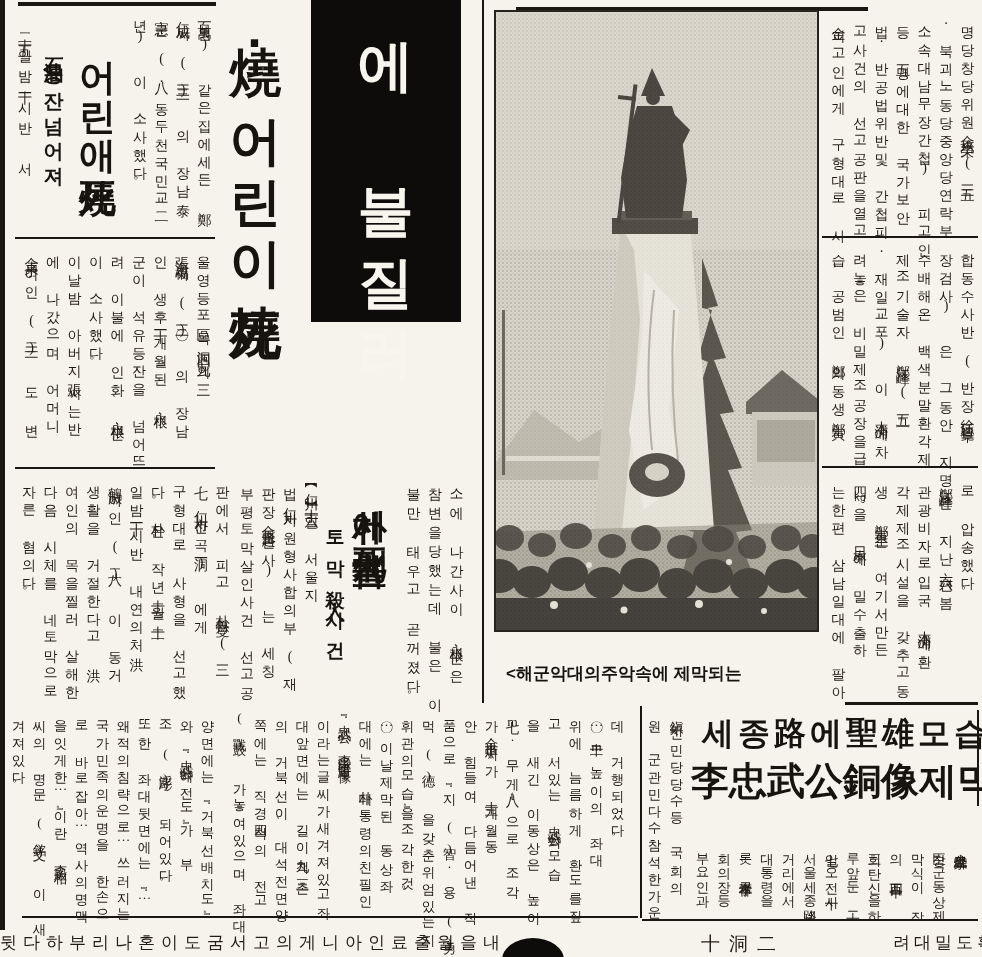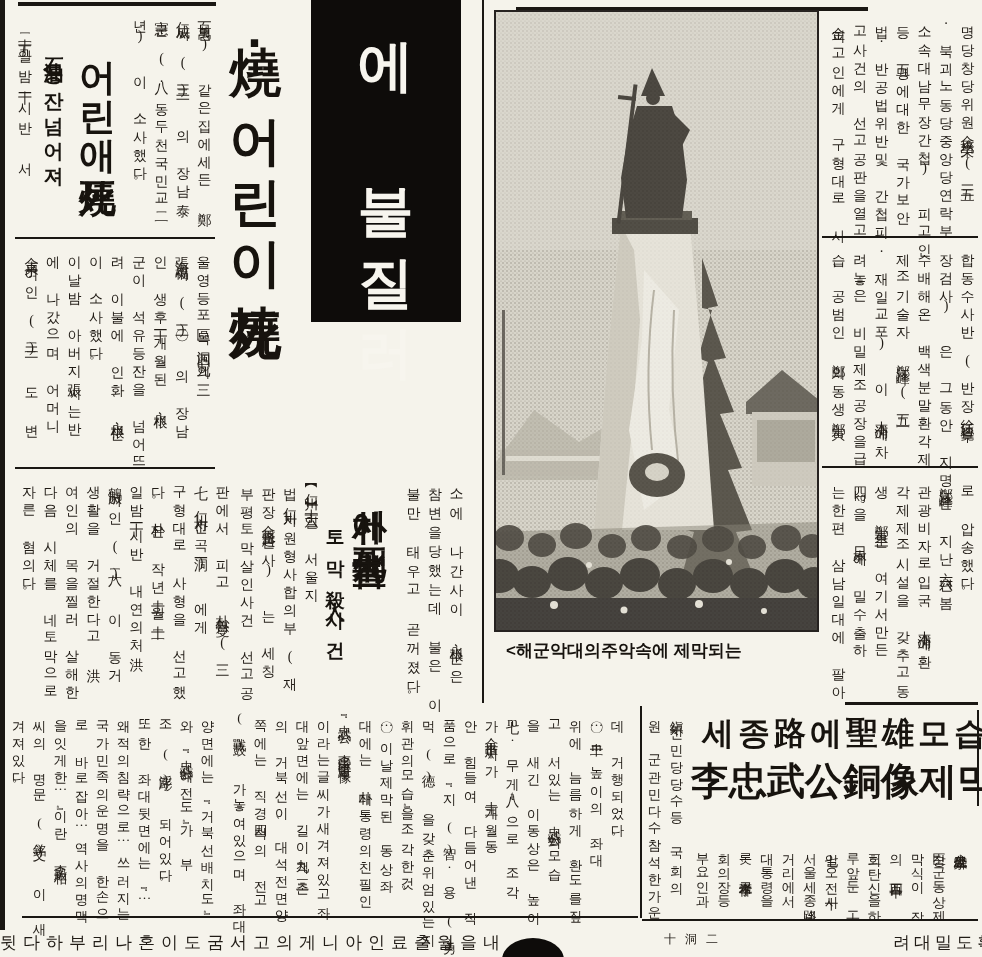--- a/index.html
+++ b/index.html
@@ -26,21 +26,21 @@
   .banner{
     position:absolute;background:#0e0c0a;display:flex;
   }
   .banner span{
     margin:auto;writing-mode:vertical-rl;text-orientation:upright;
     font-family:"Liberation Sans","DejaVu Sans",sans-serif;
     color:#f7f5ee;font-weight:700;font-size:56px;letter-spacing:14px;white-space:nowrap;
   }
   .caption{
     position:absolute;font-family:"Liberation Sans","DejaVu Sans",sans-serif;
-    font-weight:700;font-size:17px;line-height:25px;color:#17130e;
+    font-weight:700;font-size:17px;line-height:25px;color:#17130e;margin-top:23px;
   }
   .caption .l2{margin-left:14px;}
   .hhead{
     position:absolute;font-family:"Liberation Sans","DejaVu Sans",sans-serif;
     color:#17130e;white-space:nowrap;
   }
   .strip-chars{
     position:absolute;font-size:17px;letter-spacing:6px;color:#211c16;
     font-family:"Liberation Serif","DejaVu Serif",serif;white-space:nowrap;
   }
@@ -288,14 +288,14 @@
     <div>로 바로잡아…역사의명맥</div>
     <div>을잇게한…』이란 李殷相</div>
     <div>씨의 명문 (銘文) 이 새</div>
     <div>겨져있다。</div>
   </div>
 
 <div class="rule" style="left:22px;top:916px;width:616px;height:2px;"></div>
 <div class="rule" style="left:642px;top:919px;width:336px;height:2px;"></div>
 <div class="strip-chars" style="left:0;top:931px;">뒷다하부리나혼이도굼서고의게니아인료출월을내</div>
 <div class="oval" style="left:502px;top:938px;width:62px;height:44px;"></div>
-<div class="strip-chars" style="left:664px;top:931px;letter-spacing:9px;font-size:12px;">十洞二</div>
+<div class="strip-chars" style="left:701px;top:931px;letter-spacing:9px;font-size:19px;">十洞二</div>
 <div class="strip-chars" style="left:893px;top:931px;letter-spacing:4px;">려대밀도획</div>
 
 </body></html>

